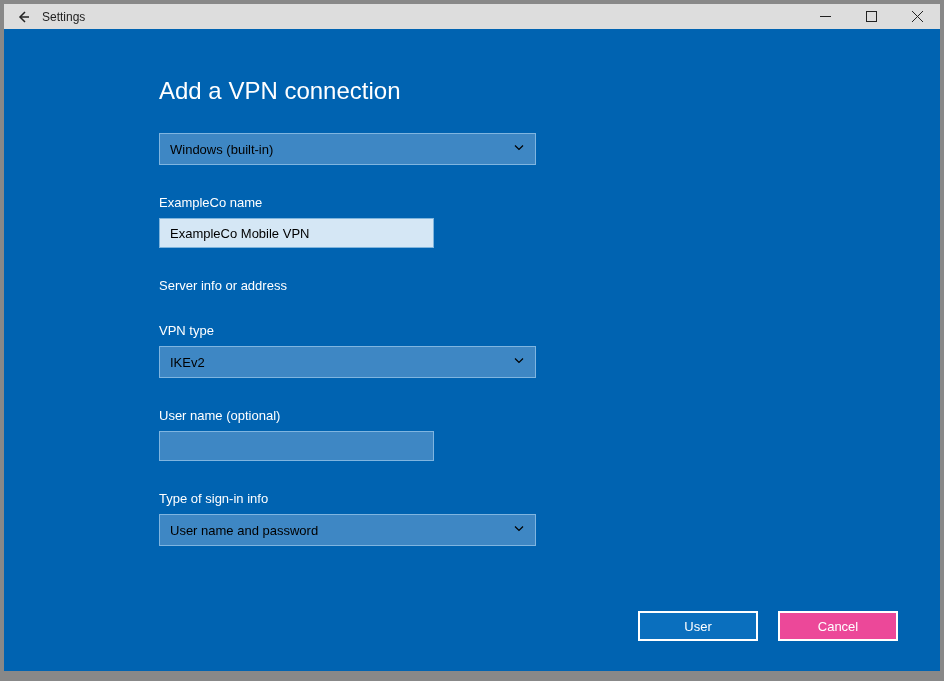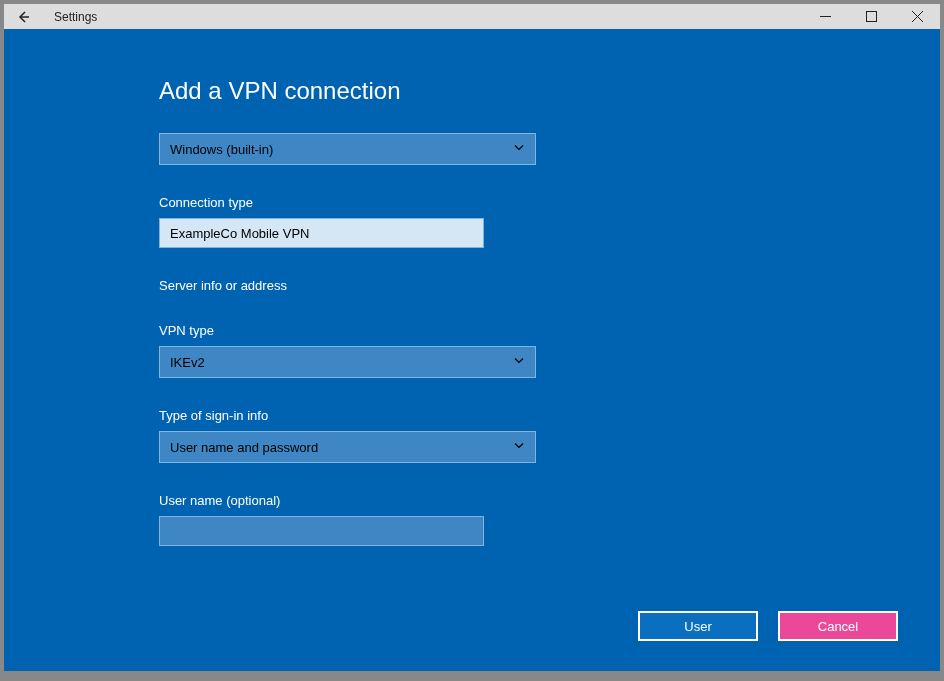--- a/index.html
+++ b/index.html
@@ -9,21 +9,21 @@
       height: 25px;
       background: #ddd;
       display: flex;
       align-items: center;
       padding: 0 8px;
       font-size: 12px;
       color: #222;
       position: relative;
     }
     .titlebar .back { width: 22px; display:flex; align-items:center; justify-content:center; font-size:14px; cursor:pointer; }
-    .titlebar .title { margin-left: 20px; font-size: 12px; }
+    .titlebar .title { margin-left: 8px; font-size: 12px; }
     .win-controls {
       position: absolute;
       right: 0;
       top: 0;
       height: 25px;
       display: flex;
     }
     .win-btn {
       width: 46px;
       height: 25px;
@@ -66,21 +66,21 @@
       color: #000;
       font-size: 13px;
     }
     .select-box .chevron {
       position: absolute;
       right: 10px;
       top: 50%;
       transform: translateY(-50%);
     }
     .text-input {
-      width: 325px;
+      width: 275px;
       height: 30px;
       background: #d5e7f5;
       border: 1px solid #7fb5dd;
       padding: 0 10px;
       font-size: 13px;
       color: #000;
       outline: none;
     }
     .text-input.empty-blue {
       background: #3e87c4;
@@ -146,55 +146,55 @@
         <span>Windows (built-in)</span>
         <span class="chevron">
           <svg width="12" height="12" viewBox="0 0 12 12">
               <path d="M2 4 L6 8 L10 4" stroke="#000" stroke-width="1.2" fill="none"></path>
             </svg>
         </span>
       </div>
     </div>
 
     <div class="field">
-      <div class="field-label">Connection type</div>
+      <div class="field-label">ExampleCo name</div>
       <input type="text" class="text-input" value="ExampleCo Mobile VPN" style="">
     </div>
 
     <div class="field">
       <div class="field-label">Server info or address</div>
     </div>
 
     <div class="field">
       <div class="field-label">VPN type</div>
       <div class="select-box">
         <span>IKEv2</span>
         <span class="chevron">
           <svg width="12" height="12" viewBox="0 0 12 12">
               <path d="M2 4 L6 8 L10 4" stroke="#000" stroke-width="1.2" fill="none"></path>
             </svg>
         </span>
       </div>
     </div>
 
     <div class="field">
+      <div class="field-label">User name (optional)</div>
+      <input type="text" class="text-input empty-blue" value="" style="">
+    </div>
+
+    <div class="field">
       <div class="field-label">Type of sign-in info</div>
       <div class="select-box">
         <span>User name and password</span>
         <span class="chevron">
           <svg width="12" height="12" viewBox="0 0 12 12">
               <path d="M2 4 L6 8 L10 4" stroke="#000" stroke-width="1.2" fill="none"></path>
             </svg>
         </span>
       </div>
     </div>
 
-    <div class="field">
-      <div class="field-label">User name (optional)</div>
-      <input type="text" class="text-input empty-blue" value="" style="">
-    </div>
-
     <div class="button-row">
       <div class="btn primary">User</div>
       <div class="btn">Cancel</div>
     </div>
   </div>
 </div>
 
 </body></html>

